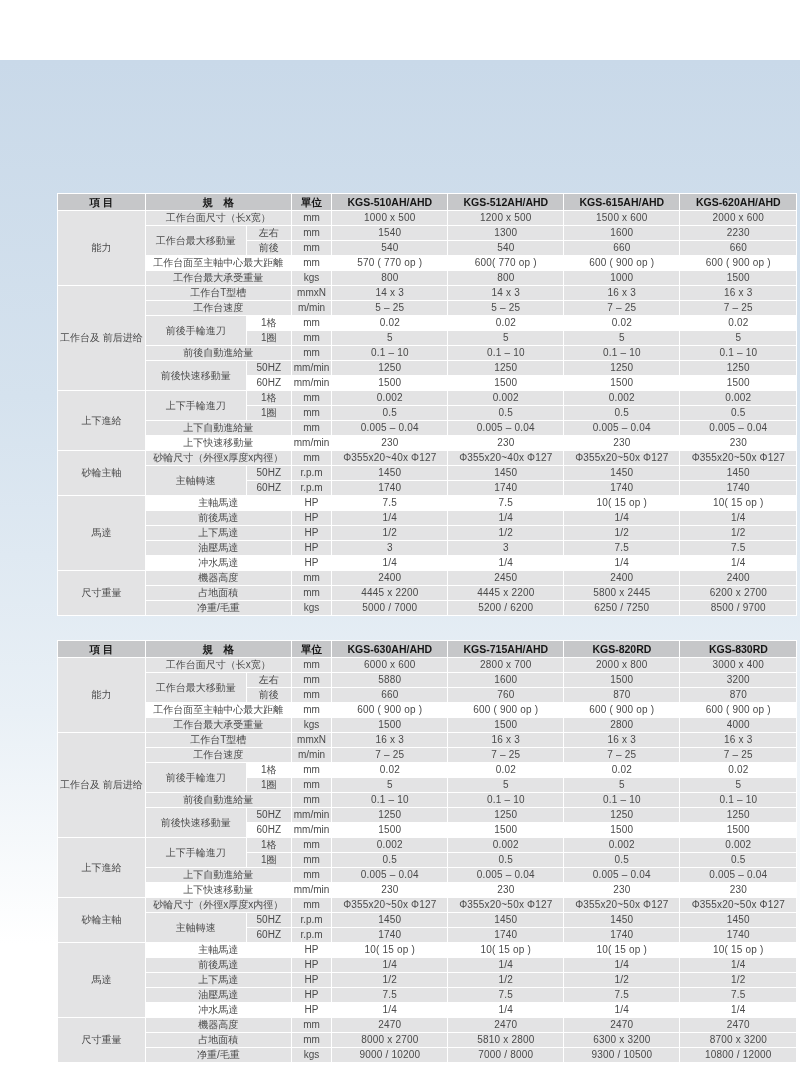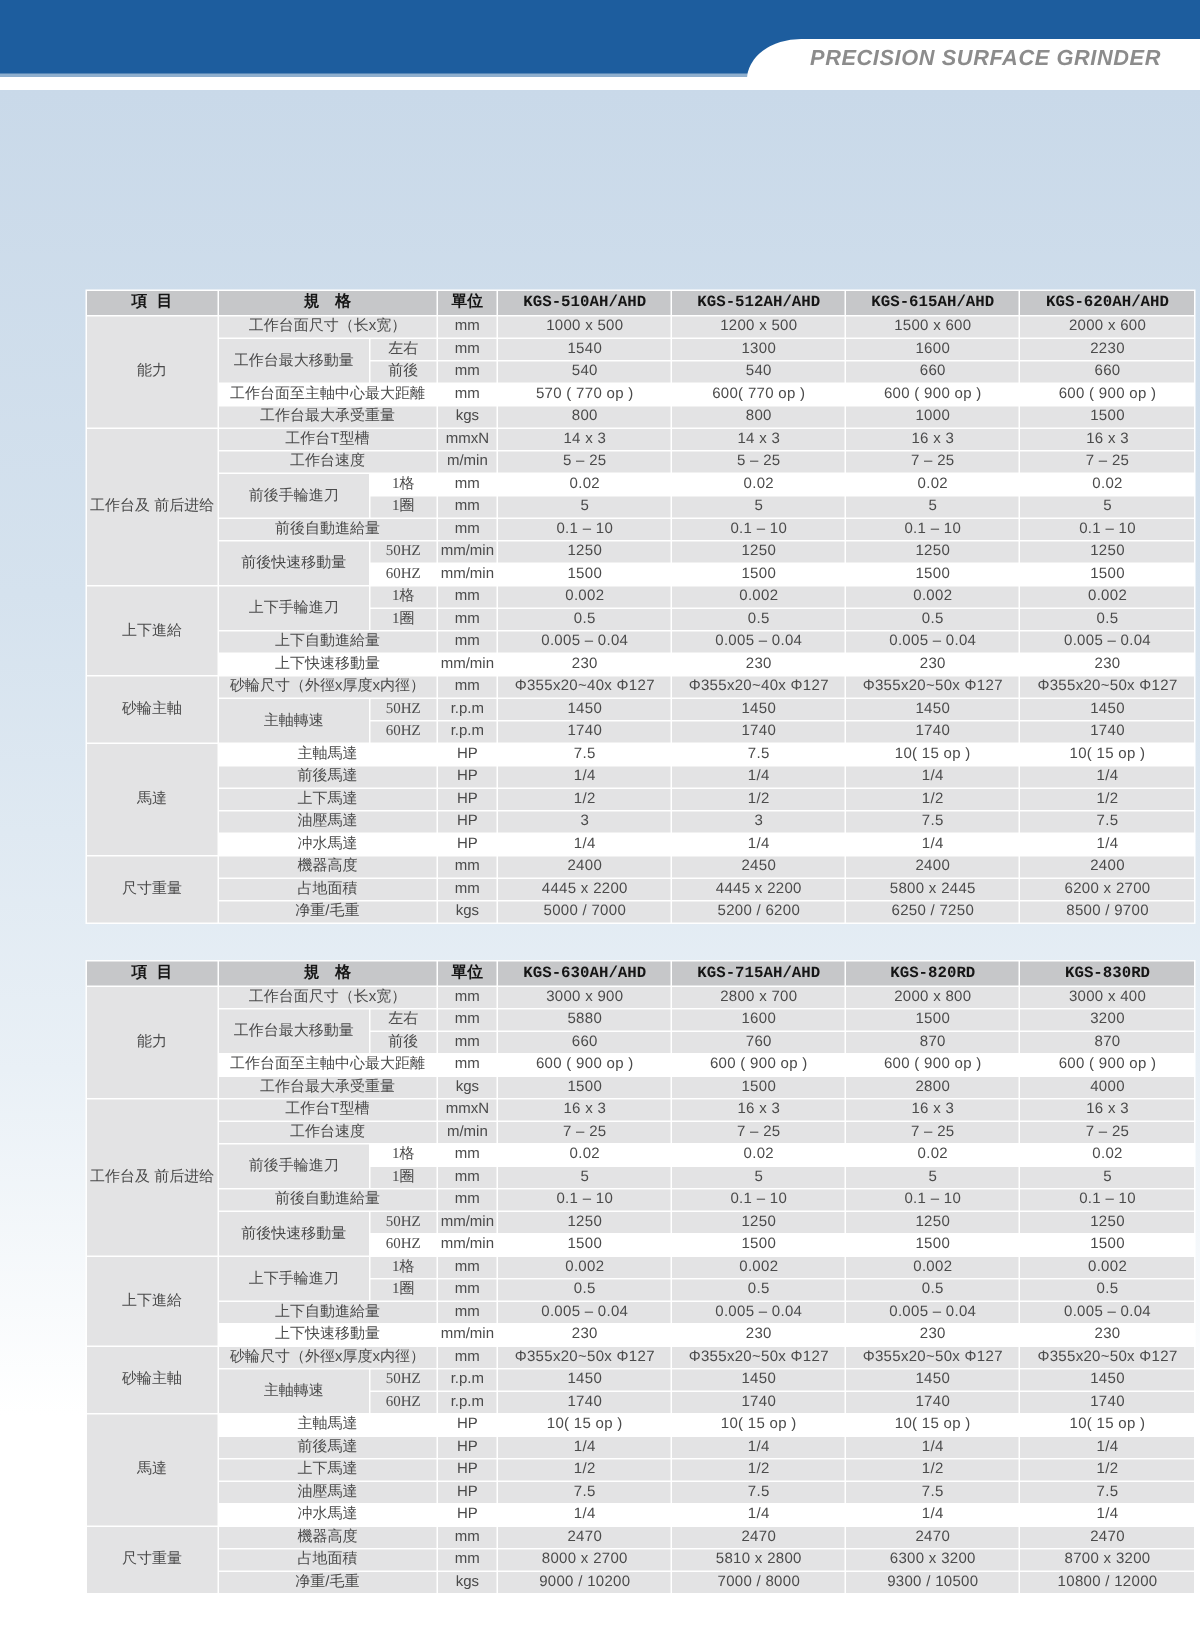--- a/index.html
+++ b/index.html
@@ -15,39 +15,34 @@
                 white-space:nowrap;}
   
   .panel{position:absolute;left:0;top:60px;width:800px;height:960px;
          background:linear-gradient(to bottom,#c9d9e9 0%,#d5e2ee 35%,#e9f0f6 68%,#ffffff 92%);}
   .tbl-wrap{position:absolute;left:57px;}
   .tbl-wrap.t0{top:133px;}
   .tbl-wrap.t1{top:580px;}
   table.spec{border-collapse:separate;border-spacing:1px;background:#fff;table-layout:fixed;}
   table.spec th,table.spec td{padding:0 2px;line-height:1.15;overflow:hidden;white-space:nowrap;}
   table.spec th{height:16px;background:#c6c7c9;color:#151515;font-weight:bold;font-size:10.5px;
-                text-align:center;font-family:Liberation Mono, monospace;}
+                text-align:center;}
   table.spec td{height:14px;text-align:center;color:#4a4a4a;font-size:10px;}
   td.c-gray{background:#e3e3e4;}
   td.c-white{background:#ffffff;}
   td.group{color:#333;font-size:9px;white-space:pre-line;line-height:1.2;padding:0 1px;}
   td.spec-l{text-align:left;padding-left:4px;color:#333;font-size:10px;}
-  td.sub{color:#333;font-size:9.5px;padding:0 1px;font-family:Liberation Serif, serif;}
+  td.sub{color:#333;font-size:9.5px;padding:0 1px;}
   td.unit{font-size:9.5px;padding:0 1px;}
   td.val{letter-spacing:0.2px;}
 </style>
 </head>
 <body>
 
 <div class="page">
-  <div class="top-bar" style="background: rgb(29, 93, 158);">
-    <div class="swoosh">
-      <span class="banner-title">PRECISION SURFACE GRINDER</span>
-    </div>
-  </div>
   <div class="panel">
     <div class="tbl-wrap t0">
         <table class="spec">
           <colgroup>
             <col style="width: 36px;">
             <col style="width: 100px;">
             <col style="width: 44px;">
             <col style="width: 37px;">
             <col style="width: 115px;">
             <col style="width: 115px;">
@@ -318,21 +313,21 @@
               <th>KGS-715AH/AHD</th>
               <th>KGS-820RD</th>
               <th>KGS-830RD</th>
             </tr>
           </thead>
           <tbody>
             <tr>
               <td class="c-gray group" rowspan="5">能力</td>
               <td class="c-gray spec-l" colspan="2">工作台面尺寸（长x宽）</td>
               <td class="c-gray unit">mm</td>
-              <td class="c-gray val">3000 x 900</td>
+              <td class="c-gray val">6000 x 600</td>
               <td class="c-gray val">2800 x 700</td>
               <td class="c-gray val">2000 x 800</td>
               <td class="c-gray val">3000 x 400</td>
             </tr>
             <tr>
               <td class="c-gray spec-l" rowspan="2">工作台最大移動量</td>
               <td class="c-gray sub">左右</td>
               <td class="c-gray unit">mm</td>
               <td class="c-gray val">5880</td>
               <td class="c-gray val">1600</td>

